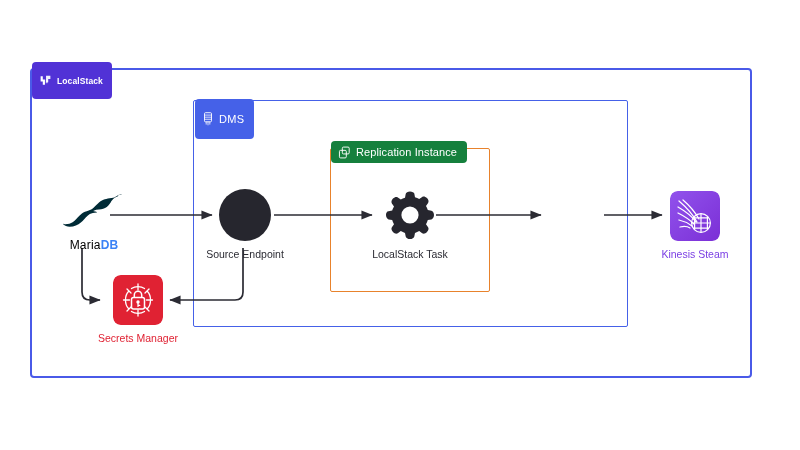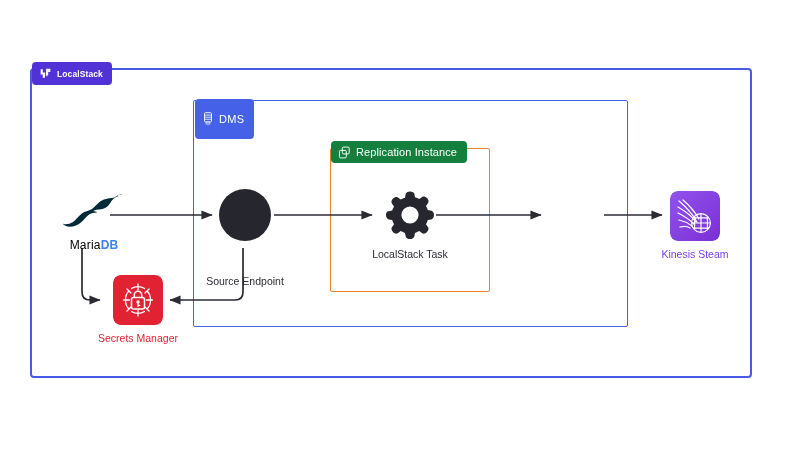--- a/index.html
+++ b/index.html
@@ -61,21 +61,21 @@
     align-items: center;
     gap: 5px;
     box-sizing: border-box;
     border-radius: 4px;
     color: #ffffff;
     white-space: nowrap;
   }
   #localstack-badge {
     left: 32px;
     top: 62px;
-    height: 23px;
+    height: 37px;
     padding: 0 9px 0 7px;
     background: #5132d6;
     font-size: 8.5px;
     font-weight: bold;
     letter-spacing: 0.1px;
   }
   #dms-badge {
     left: 195px;
     top: 99px;
     height: 40px;
@@ -111,21 +111,21 @@
     white-space: nowrap;
     text-align: center;
   }
   .circle-node {
     width: 52px;
     height: 52px;
     border-radius: 50%;
     background: #26262e;
   }
   #mariadb-node  { left: 42px;  top: 190px; width: 104px; }
-  #source-node   { left: 193px; top: 189px; width: 104px; gap: 27px; }
+  #source-node   { left: 193px; top: 189px; width: 104px; }
   #task-node     { left: 358px; top: 189px; width: 104px; }
   #target-node   { left: 522px; top: 189px; width: 104px; }
   #kinesis-node  { left: 643px; top: 191px; width: 104px; justify-content: space-between; }
   #secrets-node  { left: 78px;  top: 275px; width: 120px; }
 
   #mariadb-node .node-label { margin-top: 2px; }
   #kinesis-node .node-label { color: #7b3fe4; font-size: 10.5px; }
   #secrets-node .node-label { color: #e02233; font-size: 10.5px; }
 
   .svc-tile {

